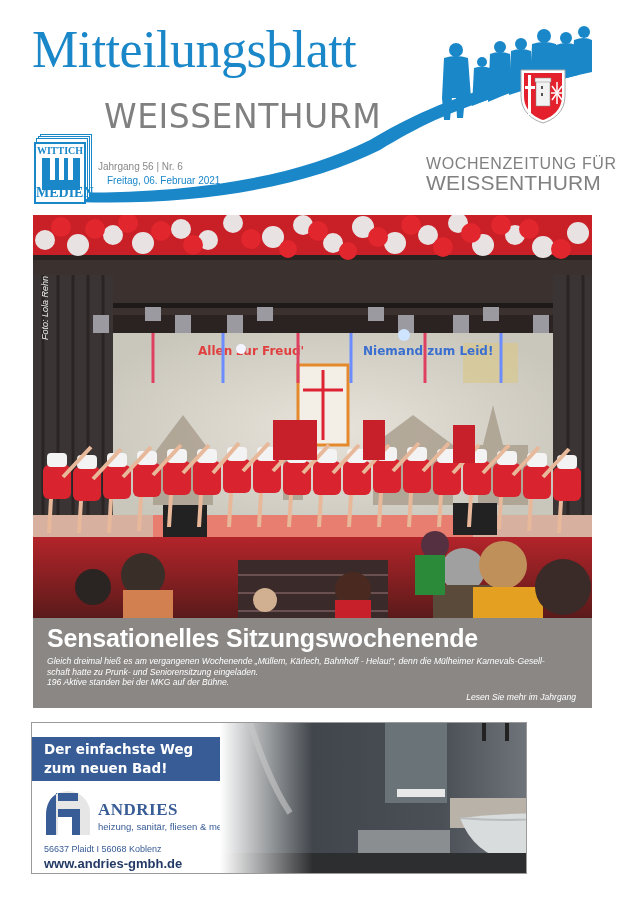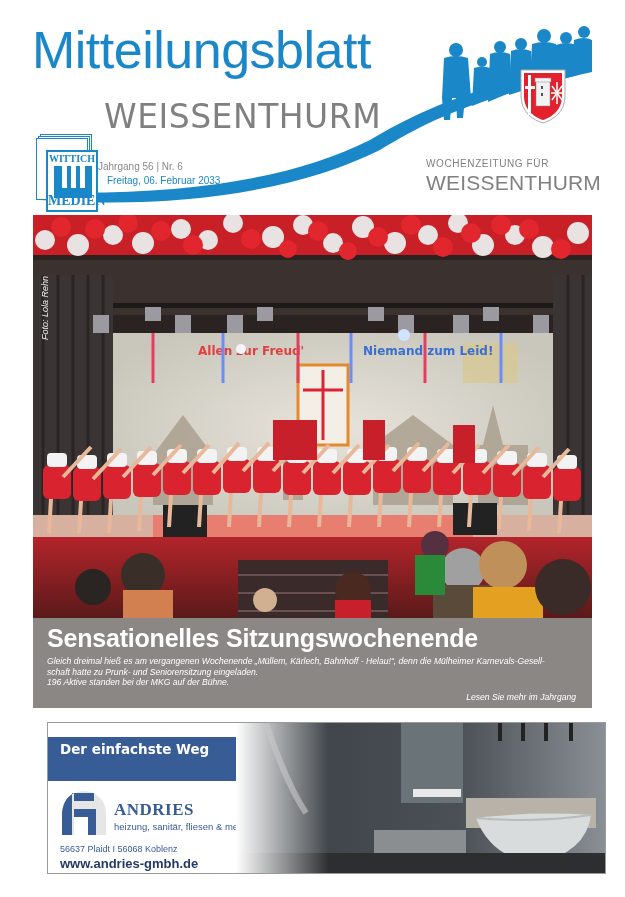--- a/index.html
+++ b/index.html
@@ -3,44 +3,44 @@
 <meta charset="utf-8">
 <style>
   * { margin:0; padding:0; box-sizing:border-box; }
   html, body { width:625px; height:897px; background:#ffffff; overflow:hidden; }
   body { position:relative; font-family:"Liberation Sans", sans-serif; }
 
   
   .masthead { position:absolute; left:0; top:0; width:625px; height:212px; }
   .title {
     position:absolute; left:32px; top:24px;
-    font-family:Liberation Sans, sans-serif; font-size:52px; font-weight:normal;
+    font-family:Liberation Serif, serif; font-size:52px; font-weight:normal;
     color:#1a87c9; letter-spacing:-0.5px; line-height:1;
   }
   .subtitle {
     position:absolute; left:104px; top:100px;
     font-family:"DejaVu Sans", sans-serif; font-size:33px; font-weight:normal;
     color:#808080; letter-spacing:0.5px; line-height:1;
   }
   .swoosh { position:absolute; left:0; top:0; }
   .wittich {
     position:absolute; left:34px; top:134px; width:58px; height:68px;
   }
   .wittich .sheet { position:absolute; border:1.5px solid #1a87c9; background:#fff; }
-  .wittich .front { position:absolute; left:0; top:16px; width:52px; height:62px; border:2px solid #1a87c9; background:#fff;margin-left:12px; }
+  .wittich .front { position:absolute; left:0; top:8px; width:52px; height:62px; border:2px solid #1a87c9; background:#fff; }
   .wittich .wt { position:absolute; left:0; right:0; top:1px; text-align:center; font-family:"Liberation Serif", serif; font-weight:bold; font-size:10px; color:#1a87c9; }
   .wittich .md { position:absolute; left:0; right:0; bottom:1px; text-align:center; font-family:"Liberation Serif", serif; font-weight:bold; font-size:14px; color:#1a87c9; }
   .wittich .w { position:absolute; left:6px; top:14px; width:38px; height:32px; background:#1a87c9; }
   .wittich .w i { position:absolute; top:0; width:5px; height:22px; background:#fff; }
 
   .issue { position:absolute; left:98px; top:161px; font-size:10px; color:#888;text-align:right; }
   .date  { position:absolute; left:107px; top:175px; font-size:10px; color:#1a87c9; }
 
   .weekly { position:absolute; left:426px; top:156px; width:166px; color:#808080; }
-  .weekly .l1, .weekly .l2 { font-size:10px; letter-spacing:0.6px; line-height:15px; white-space:nowrap; }
+  .weekly .l1, .weekly .l2 { font-size:16px; letter-spacing:0.6px; line-height:15px; white-space:nowrap; }
   .weekly .l2 { border-bottom:1px solid #999; padding-bottom:1px; }
   .weekly .l3 { font-size:21px; letter-spacing:0.2px; line-height:22px; margin-top:1px; white-space:nowrap; }
 
   
   .photo {
     position:absolute; left:33px; top:215px; width:559px; height:403px; overflow:hidden;
     background:linear-gradient(#3a2a2a, #2a2020);
   }
   .photo-credit {
     position:absolute; left:40px; top:340px; transform:rotate(-90deg); transform-origin:left top;
@@ -51,21 +51,21 @@
   .caption {
     position:absolute; left:33px; top:618px; width:559px; height:90px;
     background:#8a8785; color:#fff; padding:6px 4px 0 14px;
   }
   .caption h1 { font-size:25px; font-weight:bold; line-height:28px; letter-spacing:-0.2px; }
   .caption p { font-size:8.6px; font-style:italic; line-height:10.5px; margin-top:4px; }
   .caption .more { position:absolute; right:16px; bottom:6px; font-size:8.6px; font-style:italic; }
 
   
   .ad {
-    position:absolute; left:47px; top:722px; width:559px; height:152px;
+    position:absolute; left:31px; top:722px; width:496px; height:152px;
     border:1px solid #9a9a9a; background:#fff; overflow:hidden;
   }
   .ad .banner {
     position:absolute; left:0; top:14px; width:192px; height:44px;
     background:#385c96; color:#fff; font-family:"DejaVu Sans", sans-serif;
     font-size:13.5px; font-weight:bold; line-height:19px; padding:3px 0 0 12px;
   }
   .ad .logo { position:absolute; left:12px; top:64px; width:48px; height:50px; }
   .ad .brand {
     position:absolute; left:66px; top:77px; font-family:Liberation Serif, serif;
@@ -131,21 +131,21 @@
       <div class="w">
         <i style="left:8px"></i>
           <i style="left:17px"></i>
           <i style="left:26px"></i>
       </div>
       <div class="md">MEDIEN</div>
     </div>
   </div>
 
   <div class="issue">Jahrgang 56 | Nr. 6</div>
-  <div class="date">Freitag, 06. Februar 2033</div>
+  <div class="date">Freitag, 06. Februar 2021</div>
 
   <div class="weekly">
     <div class="l1">WOCHENZEITUNG FÜR</div>
     <div class="l3">WEISSENTHURM</div>
   </div>
 </header>
 
 <figure class="photo">
   <svg width="559" height="403" viewBox="0 0 559 403">
     <defs>
@@ -392,20 +392,21 @@
     <span>Gleich dreimal hieß es am vergangenen Wochenende „Müllem, Kärlech, Bahnhoff - Helau!“, denn die Mülheimer Karnevals-Gesell-</span><br>
     <span>schaft hatte zu Prunk- und Seniorensitzung eingeladen.</span><br>
     <span>196 Aktive standen bei der MKG auf der Bühne.</span>
   </p>
   <div class="more">Lesen Sie mehr im Jahrgang</div>
 </section>
 
 <aside class="ad">
   <div class="banner">
     <div>Der einfachste Weg</div>
+    <div>zum neuen Bad!</div>
   </div>
   <svg class="logo" viewBox="0 0 48 50">
     <path d="M24 4 A22 22 0 0 0 2 26 L2 48 L14 48 L14 30 L34 30 L34 48 L46 48 L46 26 A22 22 0 0 0 24 4 Z" fill="#e6e6e6"></path>
     <path d="M14 6 C6 10 2 18 2 28 L2 48 L12 48 L12 6 Z" fill="#385c96"></path>
     <rect x="14" y="6" width="20" height="8" fill="#385c96"></rect>
     <rect x="14" y="22" width="20" height="8" fill="#385c96"></rect>
     <rect x="28" y="22" width="8" height="26" fill="#385c96"></rect>
   </svg>
   <div class="brand">ANDRIES</div>
   <div class="tag">heizung, sanitär, fliesen &amp; mehr</div>

